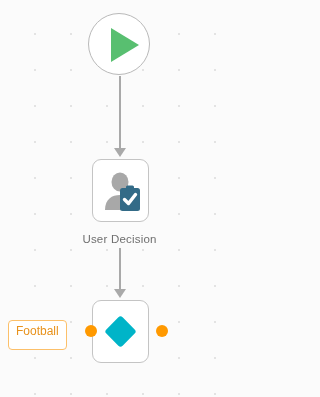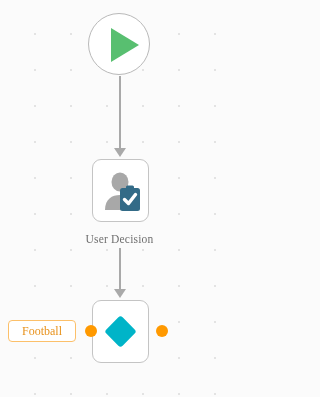--- a/index.html
+++ b/index.html
@@ -16,21 +16,20 @@
 
   #canvas {
     position: relative;
     width: 239px;
     height: 397px;
     background-color: #fbfbfb;
     background-image: radial-gradient(#e3e3e3 1px, transparent 1.1px);
     background-size: 36px 36px;
     background-position: 17px 16px;
     overflow: hidden;
-    font-family: Liberation Serif, serif;
   }
 
   
   .edge {
     position: absolute;
     width: 2px;
     background-color: #a9a9a9;
   }
   .arrowhead {
     position: absolute;
@@ -128,23 +127,23 @@
     background-color: #ff9900;
     top: 325px;
   }
   #port-left  { left: 85px; }
   #port-right { left: 156px; }
 
   
   .pill {
     position: absolute;
     top: 320px;
-    height: 22px;
+    height: 30px;
     line-height: 21px;
-    padding: 0 13px;
+    padding: 0 7px;
     background: #ffffff;
     border: 1px solid #fcc06a;
     border-radius: 4px;
     color: #e8921c;
     font-size: 12px;
     box-sizing: border-box;
     white-space: nowrap;
   }
   #pill-left  { left: 8px; }
   #pill-right { left: 170px; }

